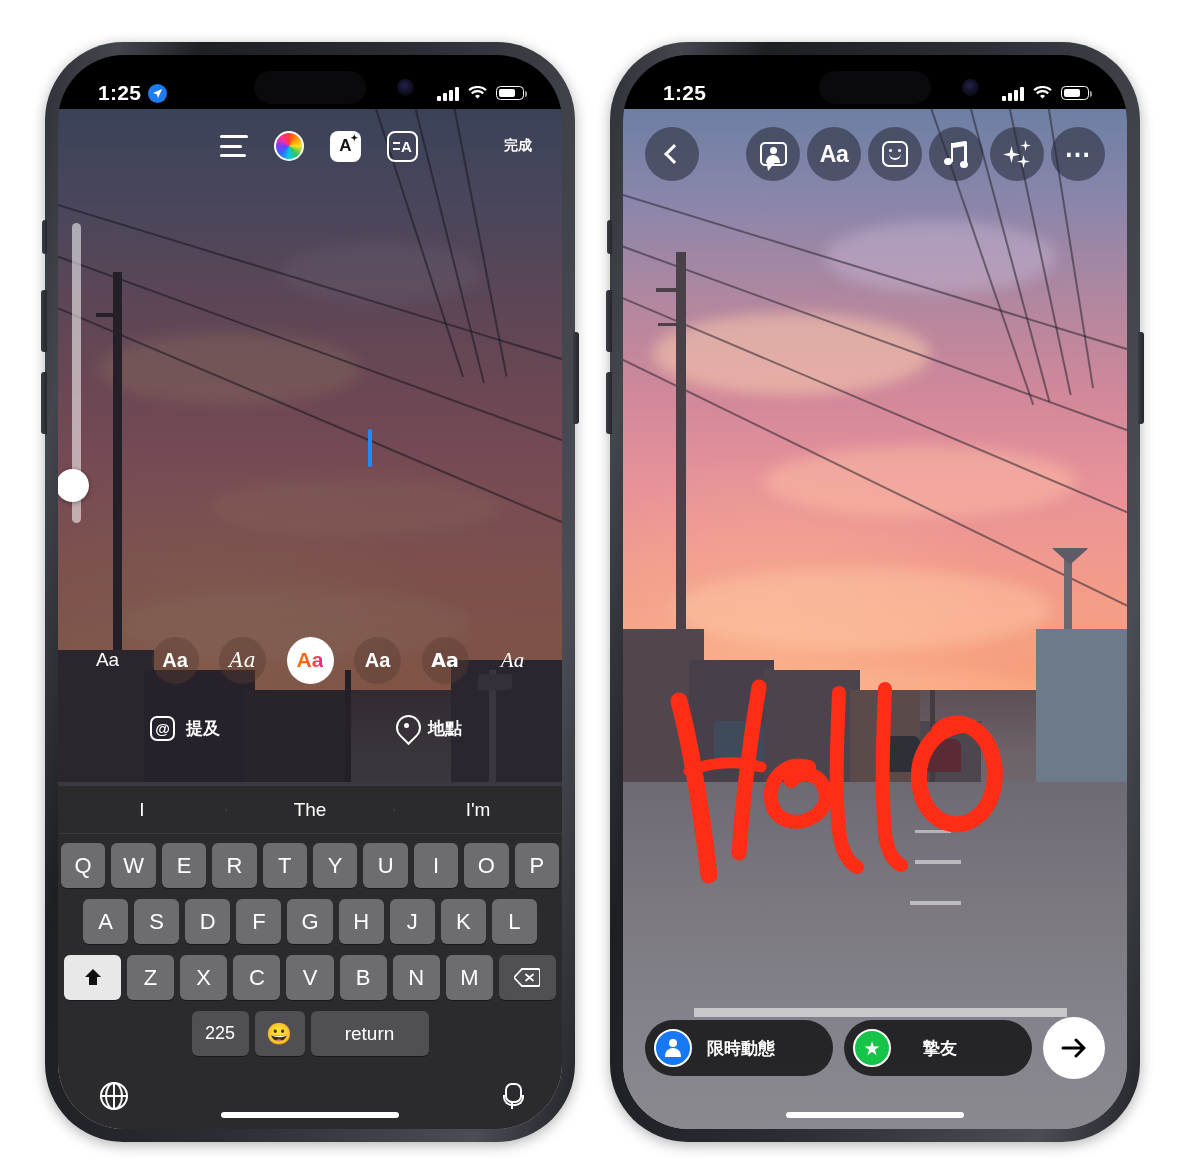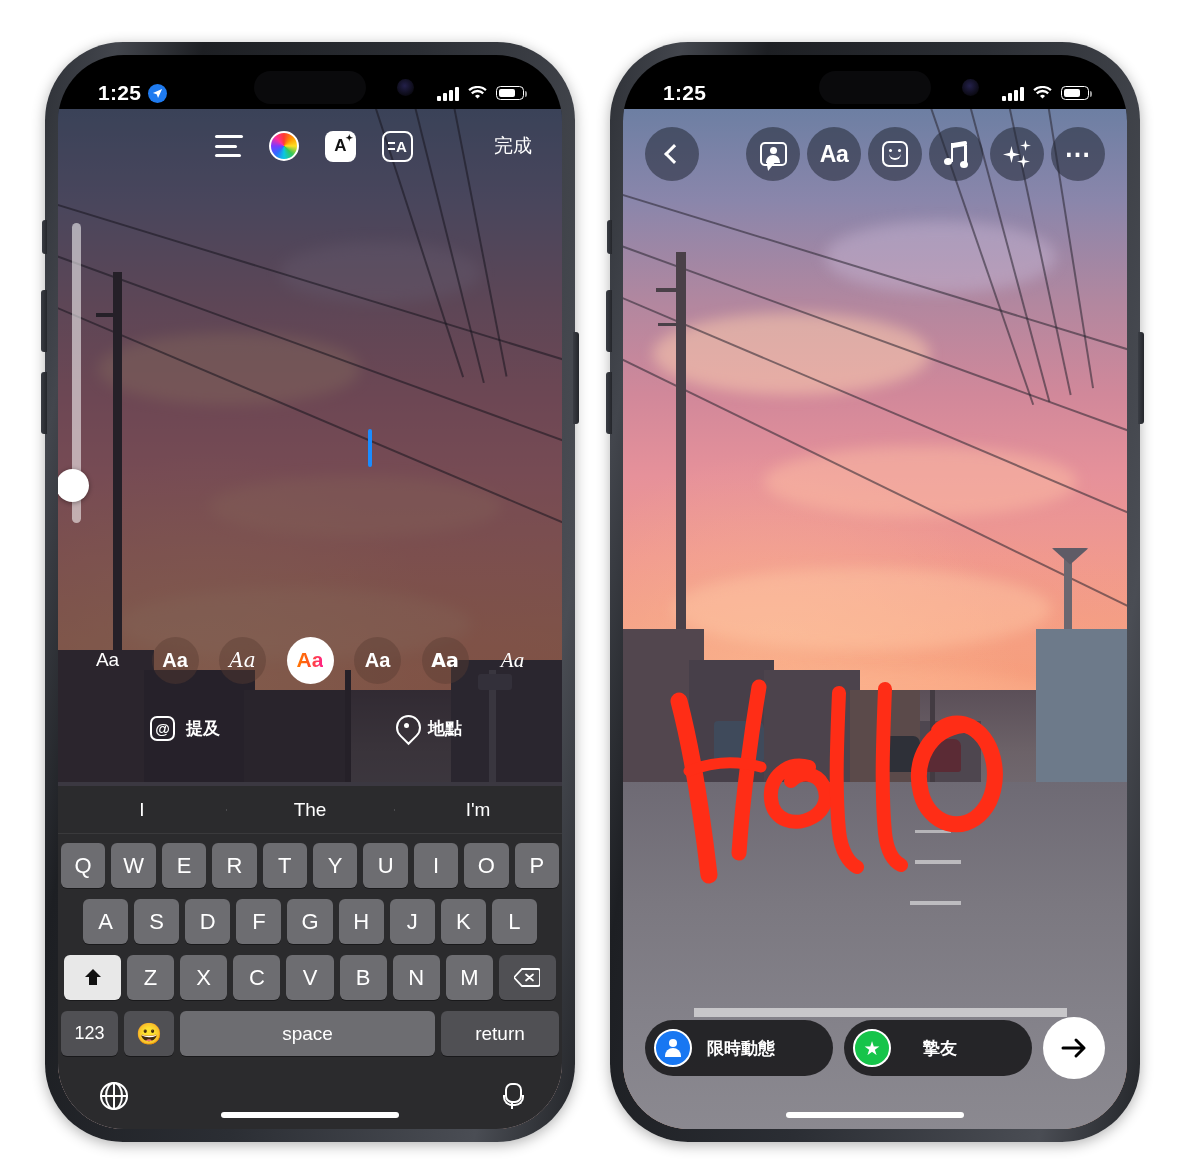--- a/index.html
+++ b/index.html
@@ -117,21 +117,21 @@
   .ic-aplus{
     width:31px;height:31px;border-radius:8px;background:#fff;color:#111;
     font-size:17px;font-weight:700;display:flex;align-items:center;justify-content:center;position:relative;
   }
   .ic-aplus::after{content:"✦";position:absolute;top:2px;right:3px;font-size:9px;}
   .ic-ta{
     width:31px;height:31px;border-radius:8px;border:2.4px solid #fff;color:#fff;
     font-size:15px;font-weight:700;display:flex;align-items:center;justify-content:center;gap:1px;
   }
   .ic-ta .dash{display:inline-block;width:7px;height:8px;border-top:2px solid #fff;border-bottom:2px solid #fff;}
-  .et-done{ color:#fff; font-size:19px; font-weight:400; }
+  .et-done{ color:#fff; font-size:14px; font-weight:700; }
 
   
   .paste-pop{
     position:absolute; z-index:35; left:246px; top:312px;
     background:#f6f6f4; border-radius:11px; height:47px; display:flex; align-items:stretch;
     box-shadow:0 2px 10px rgba(0,0,0,.35);
   }
   .paste-pop .pp-item{display:flex;align-items:center;justify-content:center;padding:0 20px;color:#0b0b0b;font-size:18px;font-weight:500;}
   .paste-pop .pp-sep{width:1px;background:#cdcdcb;margin:7px 0;}
   .pp-tail{position:absolute;left:60px;bottom:-8px;width:16px;height:16px;background:#f6f6f4;transform:rotate(45deg);border-radius:2px;}
@@ -456,25 +456,24 @@
             <div class="key">N</div>
             <div class="key">M</div>
             <div class="key wide">
               <svg width="26" height="19" viewBox="0 0 26 19">
                 <path d="M8 1h16a2 2 0 0 1 2 2v13a2 2 0 0 1-2 2H8L0 9.5z" fill="none" stroke="#fff" stroke-width="1.8"></path>
                 <path d="M12 6.5l7 6M19 6.5l-7 6" stroke="#fff" stroke-width="1.8" stroke-linecap="round"></path>
               </svg>
             </div>
           </div>
           <div class="kb-row r4">
-            <div class="key num">123</div>
+            <div class="key num">225</div>
             <div class="key emoji">
               <span>😀</span>
             </div>
-            <div class="key space">space</div>
             <div class="key ret">return</div>
           </div>
         </div>
         <div class="kb-bottom">
           <div class="ic-globe">
               <span></span>
             </div>
           <div class="ic-mic">
               <i></i>
             </div>

